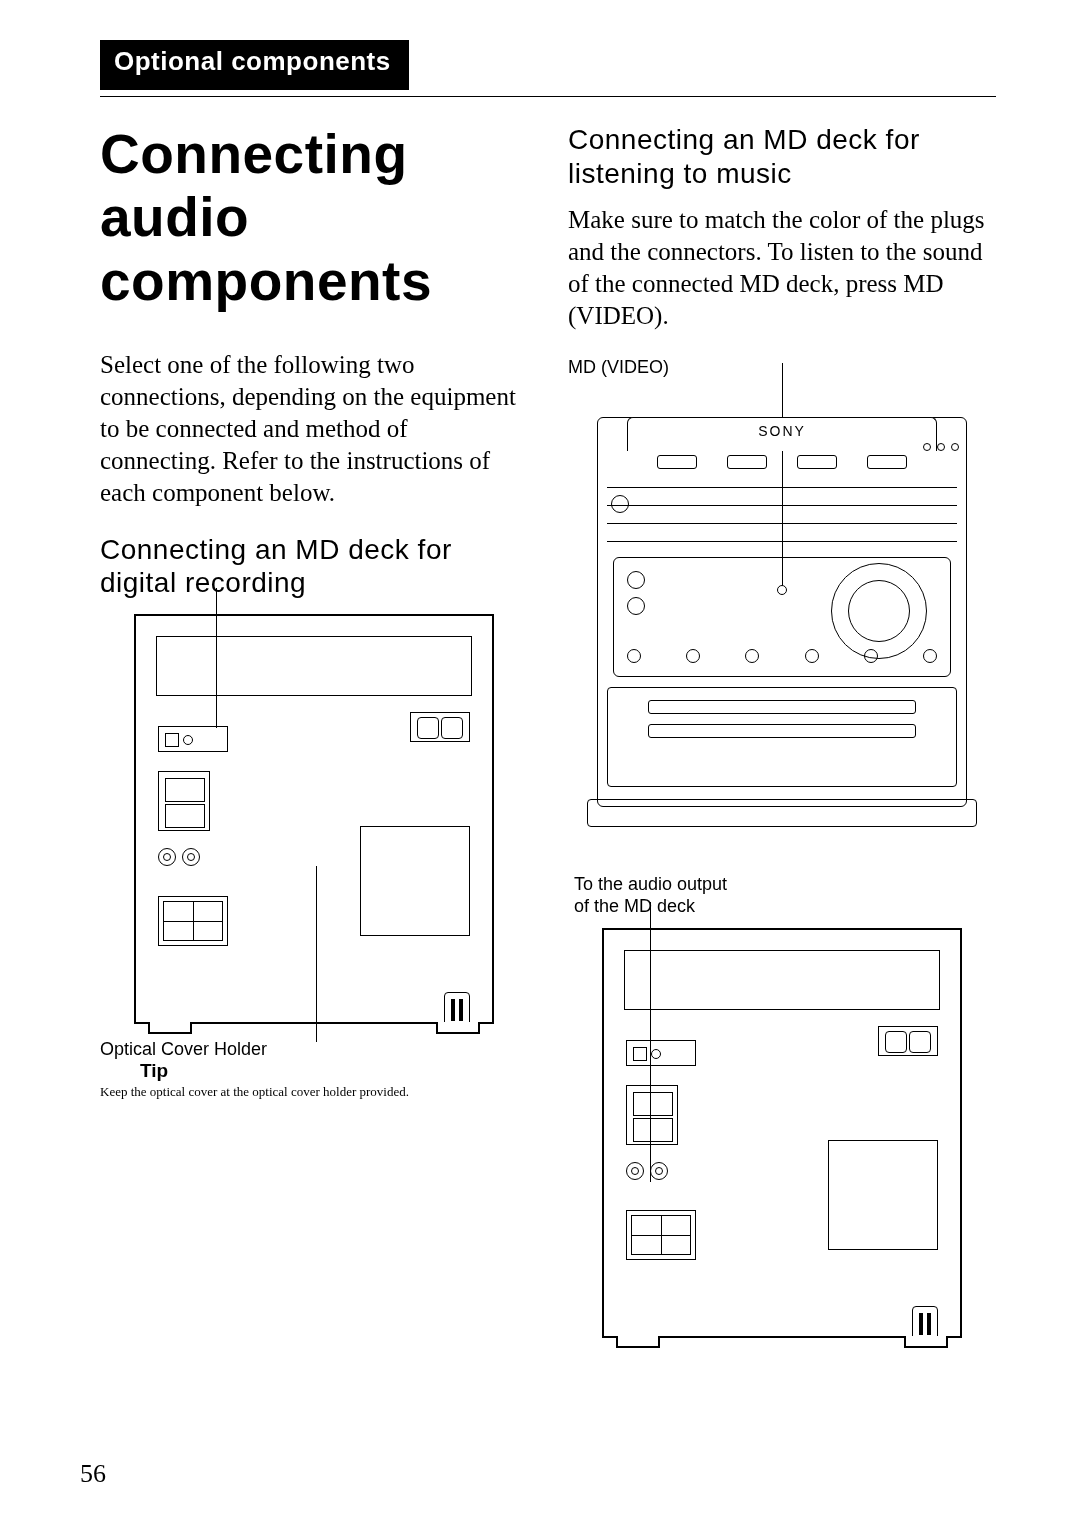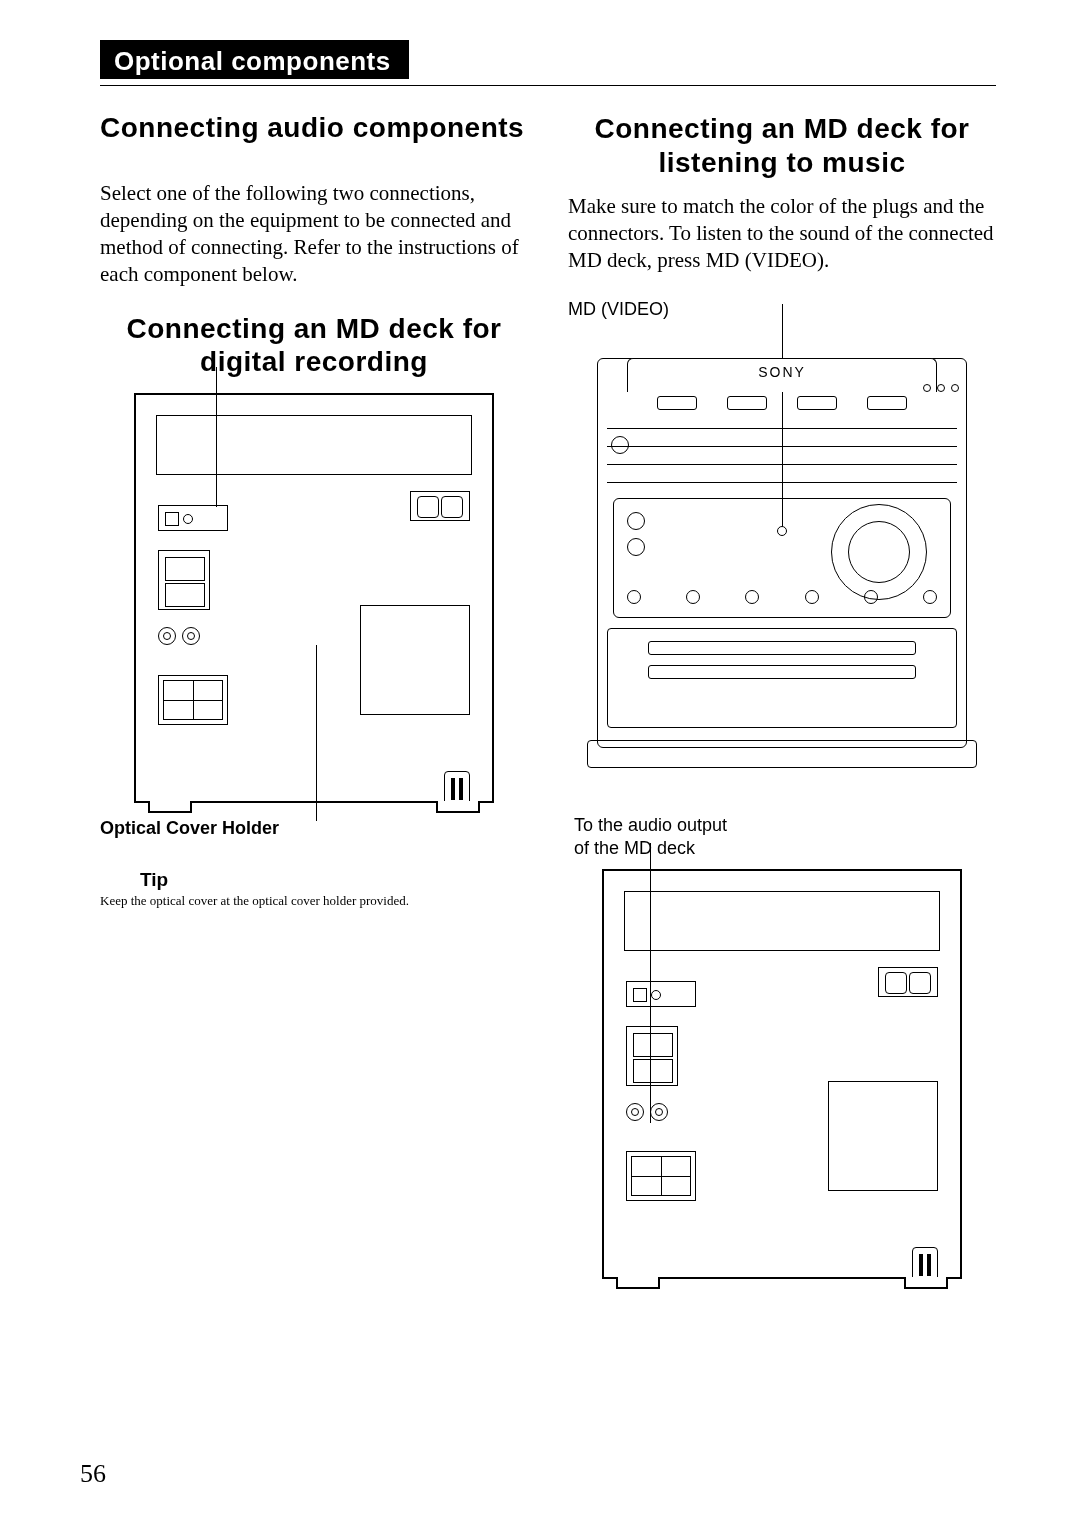--- a/index.html
+++ b/index.html
@@ -1,24 +1,24 @@
 <!DOCTYPE html>
 <html><head>
 <meta charset="utf-8">
 <style>
   * { box-sizing: border-box; margin: 0; padding: 0; }
   html, body { width: 1080px; height: 1529px; background: #fff; font-family: Georgia, 'Times New Roman', serif; color: #000; }
   .page { width: 1080px; height: 1529px; padding: 40px 84px 40px 100px; position: relative; }
-  .section-tab { background: #000; color: #fff; display: inline-block; padding: 6px 18px 2px 14px; font-family: Arial, Helvetica, sans-serif; font-weight: bold; font-size: 26px; letter-spacing: 0.5px; margin-bottom: 6px; }
+  .section-tab { background: #000; color: #fff; display: inline-block; padding: 6px 18px 13px 14px; font-family: Arial, Helvetica, sans-serif; font-weight: bold; font-size: 26px; letter-spacing: 0.5px; margin-bottom: 6px; }
   .rule { border: none; border-top: 1.5px solid #000; width: 100%; margin: 0; }
   .columns { display: flex; gap: 40px; margin-top: 8px; }
   .col { flex: 1 1 0; }
-  h1.title { font-family: Arial, Helvetica, sans-serif; font-weight: bold; font-size: 28px; line-height: 1.15; margin: 18px 0 36px 0; letter-spacing: 0.5px; }
-  h2.sub { font-family: Arial, Helvetica, sans-serif; font-weight: bold; font-size: 28px; line-height: 1.2; margin: 0 0 14px 0; letter-spacing: 0.5px; text-align: center; }
-  p.body { font-size: 21px; line-height: 1.28; margin-bottom: 24px; }
+  h1.title { font-family: Arial, Helvetica, sans-serif; font-weight: bold; font-size: 55px; line-height: 1.15; margin: 18px 0 36px 0; letter-spacing: 0.5px; }
+  h2.sub { font-family: Arial, Helvetica, sans-serif; font-weight: normal; font-size: 28px; line-height: 1.2; margin: 0 0 14px 0; letter-spacing: 0.5px; }
+  p.body { font-size: 25px; line-height: 1.28; margin-bottom: 24px; }
   .caption { font-family: Arial, Helvetica, sans-serif; font-size: 18px; line-height: 1.25; }
   .caption-center { text-align: left; }
   .tip-label { font-family: Arial, Helvetica, sans-serif; font-weight: bold; font-size: 19px; margin-bottom: 2px; margin-left: 40px; }
   .tip-text { font-size: 13px; line-height: 1.25; }
   .page-num { position: absolute; bottom: 40px; left: 80px; font-size: 26px; font-family: Georgia, serif; }
   .fig { position: relative; margin: 0 auto; }
   
   .rear-panel { width: 360px; height: 410px; border: 2px solid #000; position: relative; margin: 10px auto 14px auto; }
   .rear-panel .foot-l, .rear-panel .foot-r { position: absolute; bottom: -12px; width: 44px; height: 12px; border: 2px solid #000; border-top: none; background:#fff; }
   .rear-panel .foot-l { left: 12px; }
@@ -111,21 +111,21 @@
             </div>
           <div class="upper-dual"></div>
           <div class="inner-box box-right"></div>
           <div class="power-plug"></div>
           <div class="pointer-line-v ptr-cover"></div>
           <div class="foot-l"></div>
           <div class="foot-r"></div>
         </div>
       </div>
 
-      <div class="caption caption-center" style="margin-bottom:30px;font-weight:bold;">Optical Cover Holder</div>
+      <div class="caption caption-center" style="">Optical Cover Holder</div>
 
       <div class="tip-label">Tip</div>
       <div class="tip-text">Keep the optical cover at the optical cover holder provided.</div>
     </div>
 
     <div class="col">
       <h2 class="sub" style="margin-top:18px;">Connecting an MD deck for listening to music</h2>
 
       <p class="body">Make sure to match the color of the plugs and the connectors. To listen to the sound of the connected MD deck, press MD (VIDEO).</p>
 

